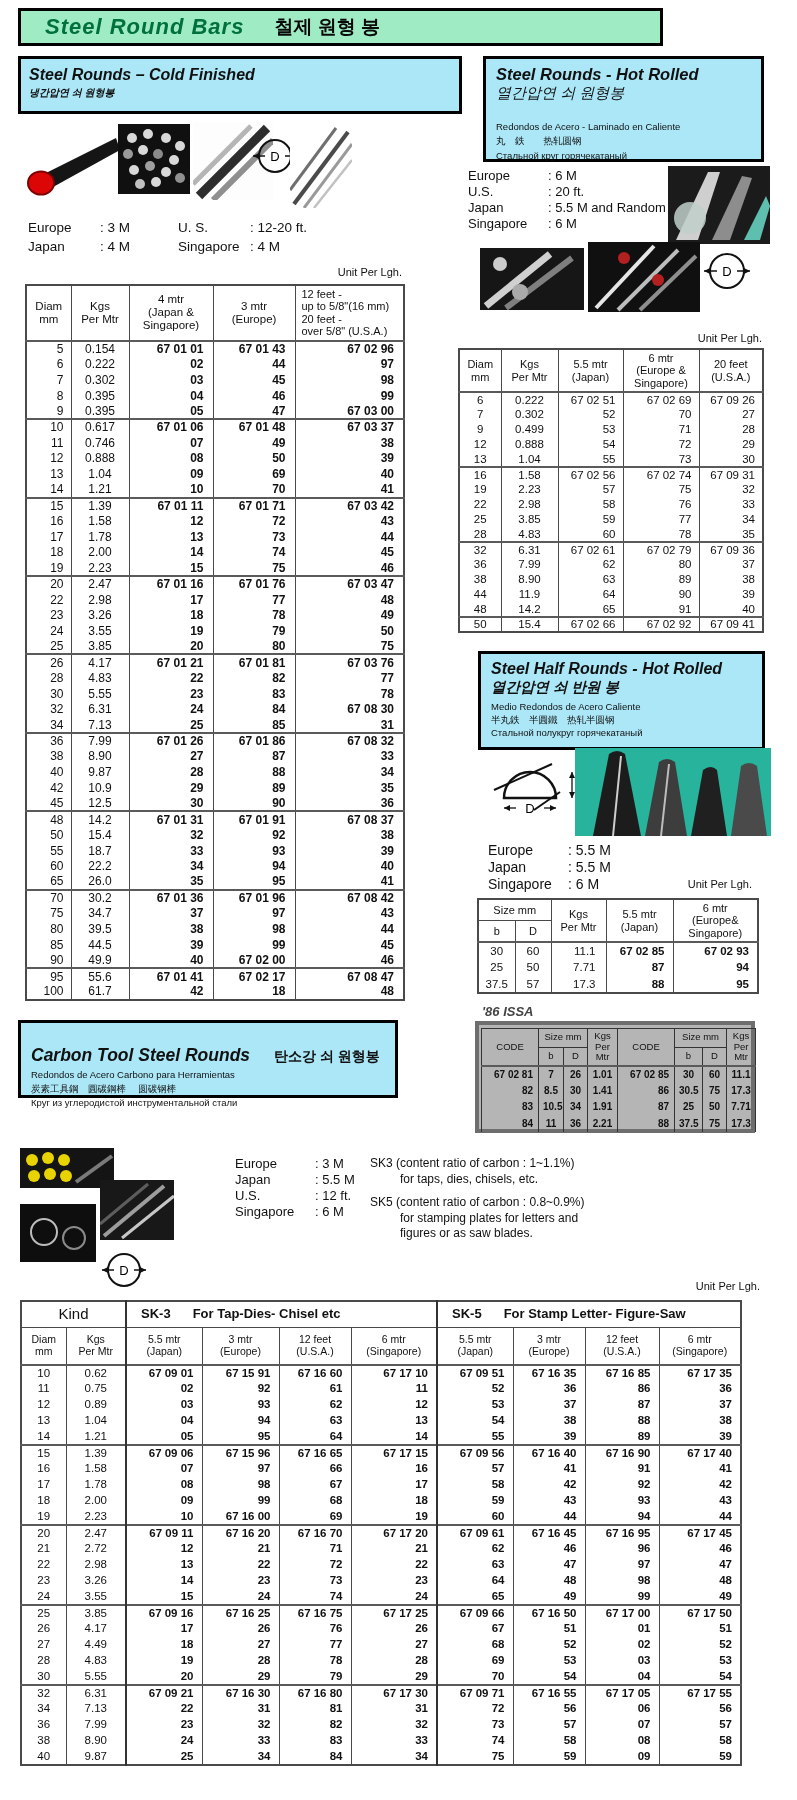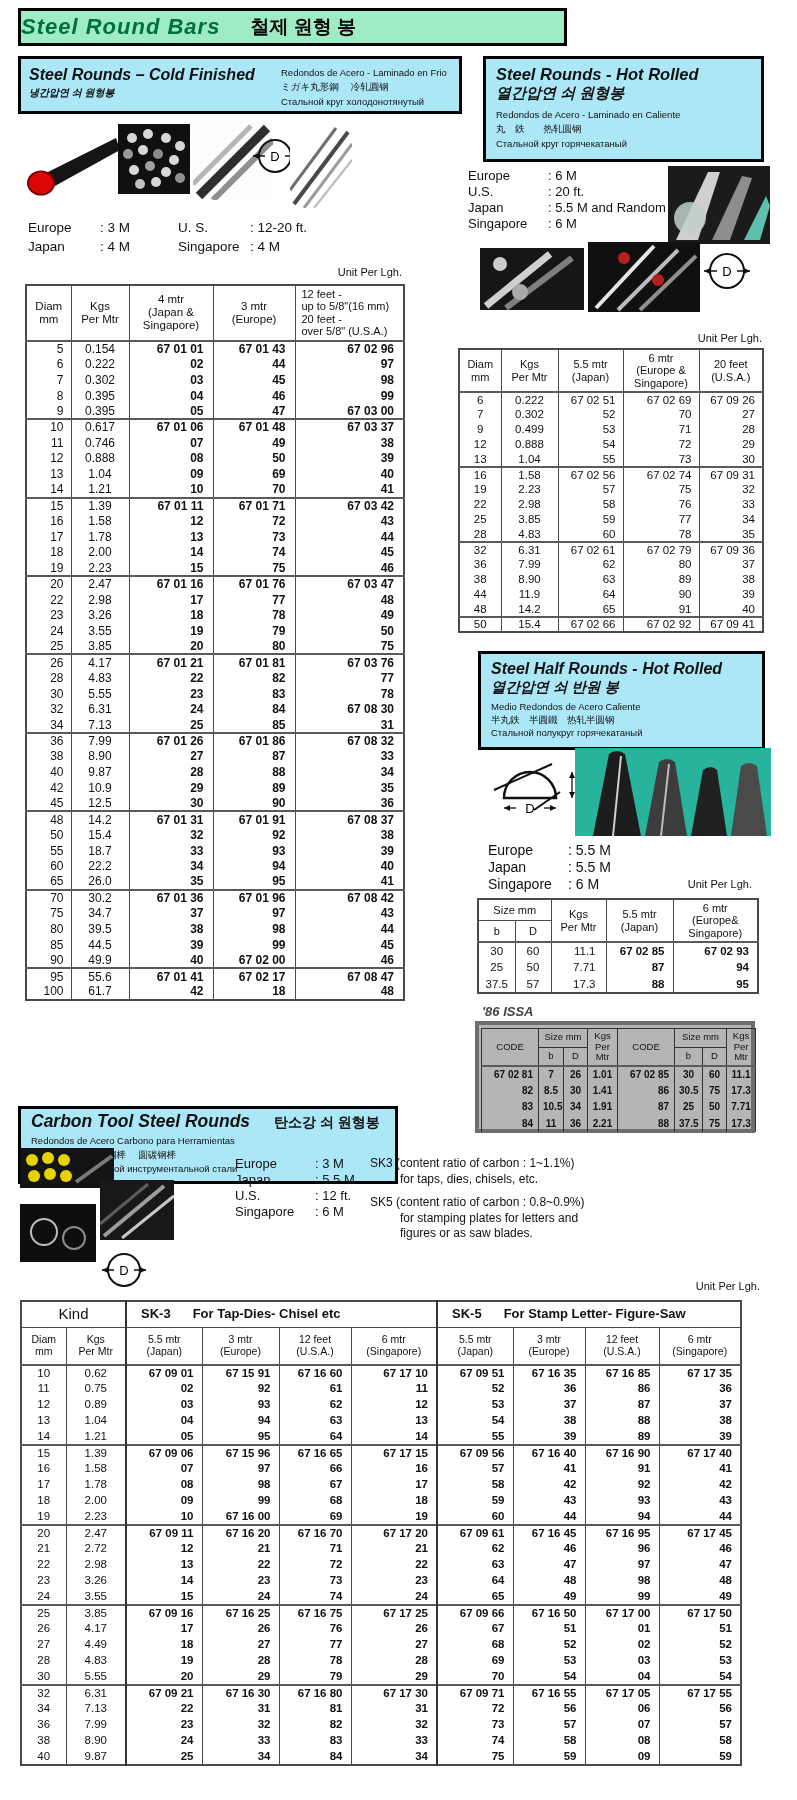--- a/index.html
+++ b/index.html
@@ -1,35 +1,35 @@
 <!DOCTYPE html>
 <html><head>
 <meta charset="utf-8">
 <style>
   *{margin:0;padding:0;box-sizing:border-box}
   html,body{background:#fff}
   body{width:797px;height:1800px;position:relative;font-family:"Liberation Sans","DejaVu Sans",sans-serif;color:#111;overflow:hidden}
   .abs{position:absolute}
   
-  .banner{left:18px;top:8px;width:549px;height:38px;background:#9febc3;border:3px solid #000;
-          display:flex;align-items:center;gap:30px;}
+  .banner{left:18px;top:8px;width:645px;height:38px;background:#9febc3;border:3px solid #000;
+          display:flex;align-items:center;gap:30px;padding-left:24px}
   .banner .en{font-size:22px;font-weight:bold;font-style:italic;color:#00703c;letter-spacing:1px}
   .banner .ko{font-size:19px;font-weight:bold;color:#0a0a0a}
   .infobox{background:#abe7f7;border:3px solid #000}
   .coldbox{left:18px;top:56px;width:444px;height:58px;display:flex;padding:5px 8px;gap:20px}
   .coldbox .t1{font-size:16px;font-weight:bold;font-style:italic;line-height:1.35}
   .coldbox .t2{font-size:10px;font-weight:bold;font-style:italic}
   .sublines{font-size:9.5px;line-height:1.5;padding-top:2px}
   .hotbox{left:483px;top:56px;width:281px;height:106px;padding:6px 10px}
   .hotbox .t1{font-size:16.5px;font-weight:bold;font-style:italic}
-  .hotbox .t2{font-size:15px;font-weight:bold;font-style:italic;margin-bottom:3px}
+  .hotbox .t2{font-size:15px;font-weight:normal;font-style:italic;margin-bottom:15px}
   .halfbox{left:478px;top:651px;width:287px;height:99px;padding:6px 10px}
   .halfbox .t1{font-size:16px;font-weight:bold;font-style:italic}
   .halfbox .t2{font-size:14.5px;font-weight:bold;font-style:italic;margin-bottom:2px}
-  .carbonbox{left:18px;top:1106px;width:380px;height:78px;padding:2px 10px}
+  .carbonbox{left:18px;top:1020px;width:380px;height:78px;padding:22px 10px}
   .carbonbox .trow{display:flex;gap:24px;align-items:baseline}
   .carbonbox .t1{font-size:17.5px;font-weight:bold;font-style:italic}
   .carbonbox .t2{font-size:14px;font-weight:bold}
   
   .lens .len-row{line-height:1.22}
   .len-label{display:inline-block}
   .cold-lens{left:28px;top:220px;display:grid;grid-template-columns:150px 210px;font-size:13.5px;row-gap:3px}
   .cold-lens .len-label{width:72px}
   .hot-lens{left:468px;top:168px;font-size:13px}
   .hot-lens .len-label{width:80px}
@@ -100,25 +100,20 @@
 <div class="abs banner">
   <span class="en">Steel Round Bars</span>
   <span class="ko">철제 원형 봉</span>
 </div>
 
 <div class="abs infobox coldbox">
   <div style="width:232px">
     <div class="t1">Steel Rounds – Cold Finished</div>
     <div class="t2">냉간압연 쇠 원형봉</div>
   </div>
-  <div class="sublines">
-    <div>Redondos de Acero - Laminado en Frio</div>
-    <div>ミガキ丸形鋼　 冷轧圓钢</div>
-    <div>Стальной круг холодонотянутый</div>
-  </div>
 </div>
 
 <svg class="photo" style="left:26px;top:132px" width="96" height="66">
   <polygon points="10,46 90,6 94,18 18,60" fill="#151515"></polygon>
   <ellipse cx="15" cy="51" rx="13" ry="11.5" fill="#dd0606" stroke="#7d0202" stroke-width="2"></ellipse>
 </svg>
 <svg class="photo" style="left:118px;top:124px" width="72" height="70">
   <rect width="72" height="70" fill="#101010"></rect>
   <g fill="#d8d8d8">
       <circle cx="14" cy="14" r="5"></circle>

